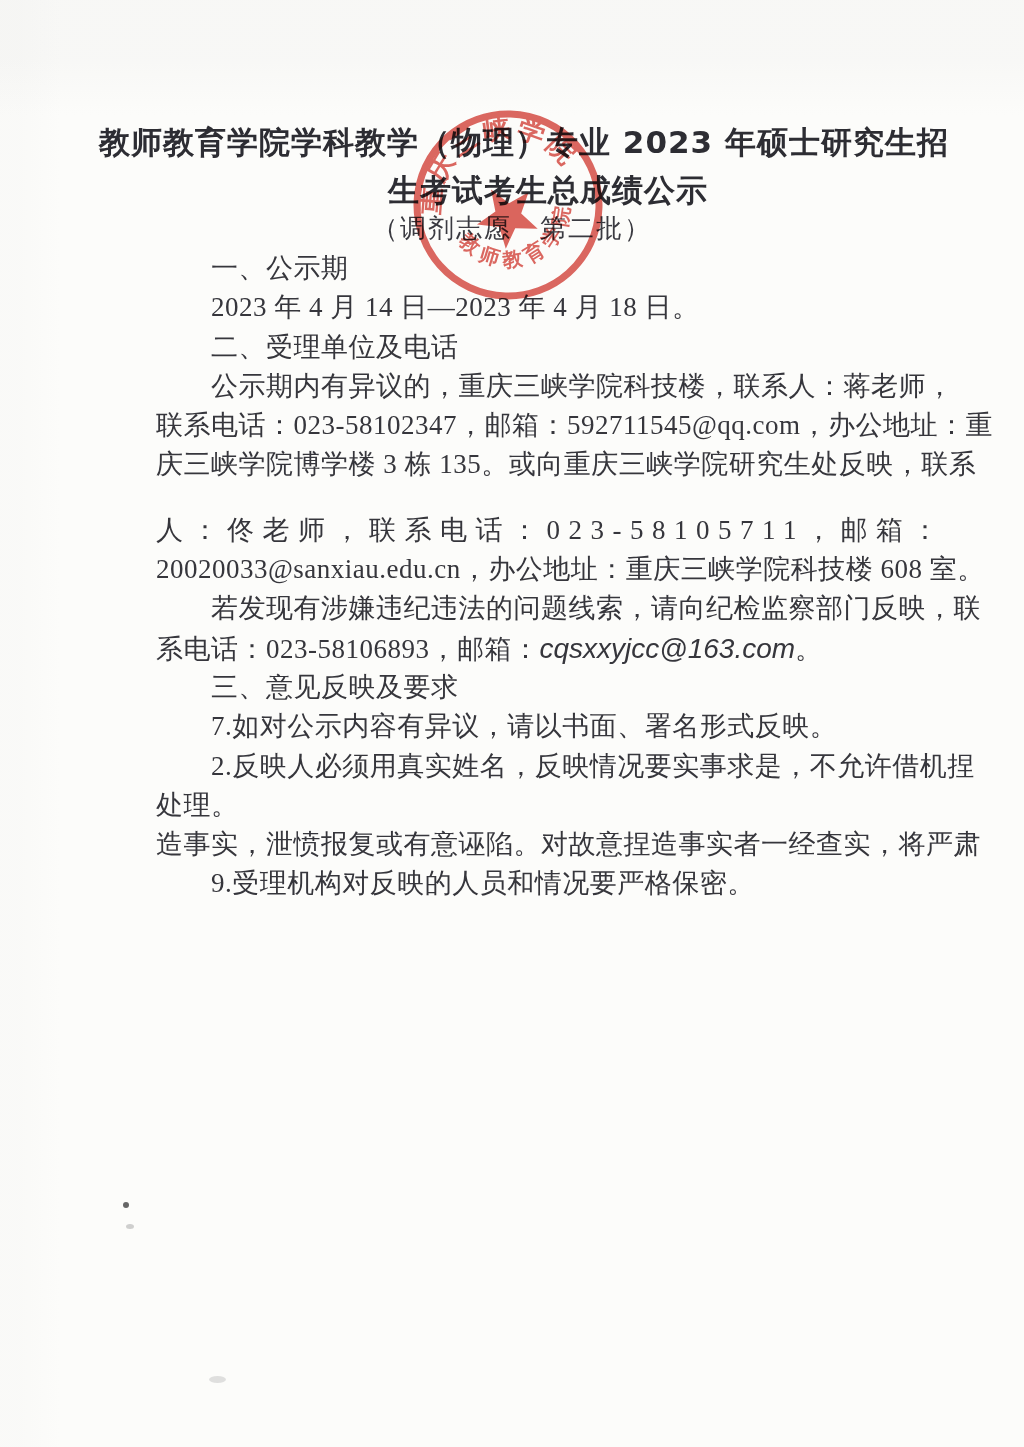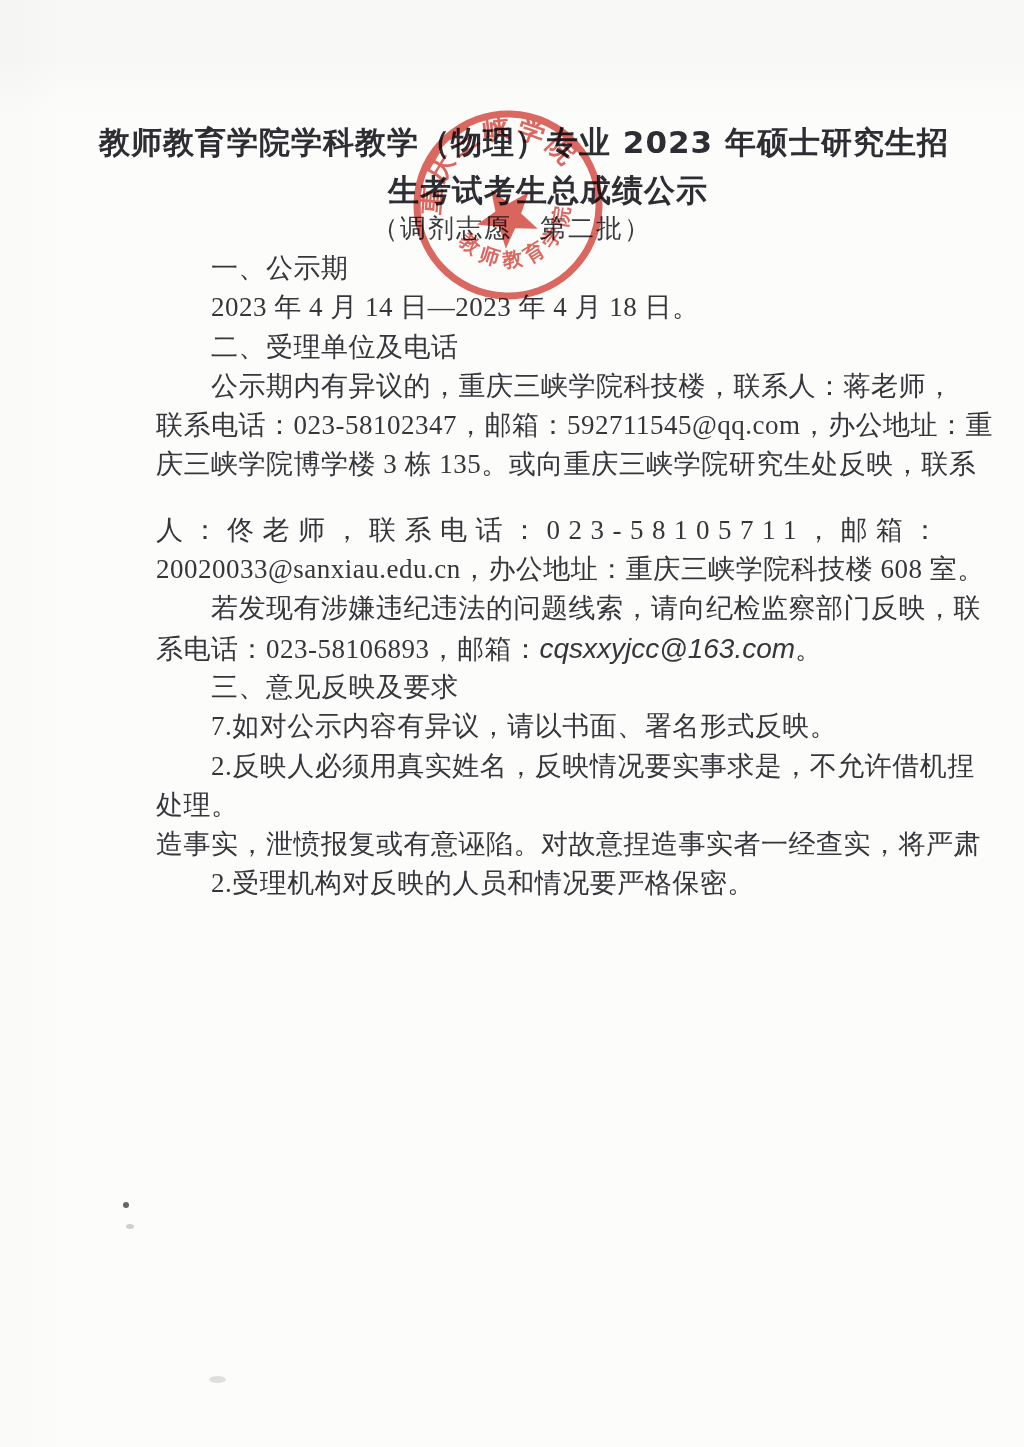--- a/index.html
+++ b/index.html
@@ -103,21 +103,21 @@
     <div class="line">20020033@sanxiau.edu.cn，办公地址：重庆三峡学院科技楼 608 室。</div>
     <div class="line indent">若发现有涉嫌违纪违法的问题线索，请向纪检监察部门反映，联</div>
     <div class="line">
       <span>系电话：023-58106893，邮箱：</span><span class="sans-email">cqsxxyjcc@163.com</span><span>。</span>
     </div>
     <div class="line indent">三、意见反映及要求</div>
     <div class="line indent">7.如对公示内容有异议，请以书面、署名形式反映。</div>
     <div class="line indent">2.反映人必须用真实姓名，反映情况要实事求是，不允许借机捏</div>
     <div class="line">处理。</div>
     <div class="line">造事实，泄愤报复或有意诬陷。对故意捏造事实者一经查实，将严肃</div>
-    <div class="line indent">2.受理机构对反映的人员和情况要严格保密。</div>
+    <div class="line indent">9.受理机构对反映的人员和情况要严格保密。</div>
   </div>
 
   <svg class="seal" viewBox="0 0 202 202" aria-hidden="true">
     <defs>
       <path id="seal-arc-top" d="M 33 101 A 68 68 0 0 1 169 101" fill="none"></path>
       <path id="seal-arc-bottom" d="M 40 101 A 61 61 0 0 0 162 101" fill="none"></path>
     </defs>
     <circle cx="101" cy="101" r="91" fill="none" stroke="#d6473f" stroke-width="7"></circle>
     <polygon points="97,80 105,101 127.4,102.1 109.9,116.2 115.8,137.9 97,125.6 78.2,137.9 84.1,116.2 66.6,102.1 89,101" fill="#d6443c" transform="rotate(-12 97 112)"></polygon>
     <text font-size="27" letter-spacing="4" fill="#d6473f">

